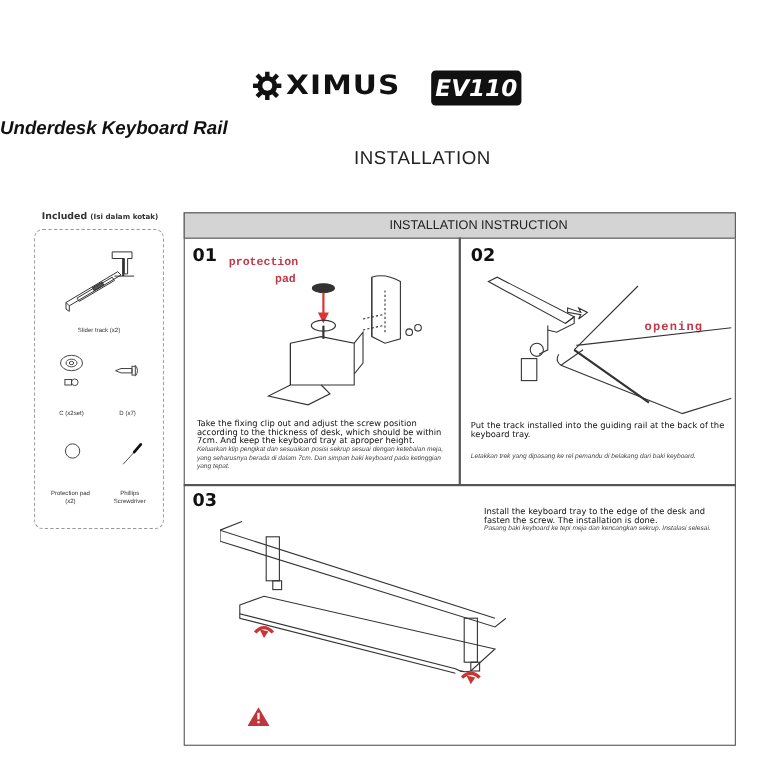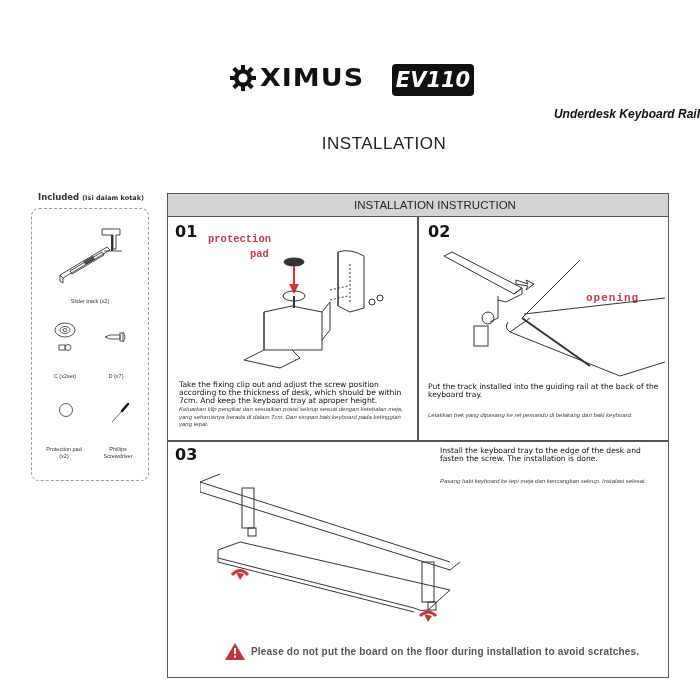--- a/index.html
+++ b/index.html
@@ -2,21 +2,21 @@
 <html><head>
 <meta charset="utf-8">
 <style>
   html,body{margin:0;padding:0;background:#fff;}
   body{width:700px;height:700px;position:relative;overflow:hidden;font-family:"DejaVu Sans","Liberation Sans",sans-serif;color:#111;}
   .abs{position:absolute;}
   
   .logo{left:230px;top:64px;width:150px;height:28px;display:flex;align-items:center;}
   .logo-text{font-family:"DejaVu Sans",sans-serif;font-size:27px;font-weight:bold;letter-spacing:1px;color:#111;line-height:28px;margin-left:4px;transform:scaleY(0.9);}
   .model{left:392px;top:64px;width:82px;height:32px;background:#111;border-radius:4px;color:#fff;font-family:"DejaVu Sans",sans-serif;font-weight:bold;font-style:italic;font-size:21px;display:flex;align-items:center;justify-content:center;text-align:right;}
-  .subtitle{left:0;width:700px;top:107px;text-align:right;font-family:"Liberation Sans",sans-serif;font-weight:bold;font-style:italic;font-size:12px;}
+  .subtitle{left:0;width:700px;top:107px;text-align:left;font-family:"Liberation Sans",sans-serif;font-weight:bold;font-style:italic;font-size:17px;}
   .install-title{left:0;width:700px;top:134px;text-align:center;font-family:"Liberation Sans",sans-serif;font-size:17px;letter-spacing:0.5px;color:#222;padding-left:34px;}
   
   .inc-label{left:32px;top:192px;width:118px;text-align:center;font-size:8.5px;font-weight:bold;color:#333;}
   .inc-label small{font-size:6.5px;}
   .inc-box{left:31px;top:208px;width:118px;height:273px;border:1px dashed #999;border-radius:8px;box-sizing:border-box;}
   .item-cap{font-size:5.5px;color:#333;text-align:center;font-family:"Liberation Sans",sans-serif;line-height:7px;}
   
   .main{left:167px;top:193px;width:502px;height:485px;border:1.5px solid #555;box-sizing:border-box;}
   .main-head{left:167px;top:193px;width:502px;height:24px;background:#d4d4d4;border:1.5px solid #555;box-sizing:border-box;font-family:"Liberation Sans",sans-serif;font-size:11.5px;display:flex;align-items:center;justify-content:center;color:#222;padding-left:34px;}
   .vdiv{left:417px;top:216px;width:1.5px;height:225px;background:#555;}
@@ -195,23 +195,22 @@
       <rect x="222" y="92" width="12" height="40"></rect>
       <rect x="228" y="132" width="8" height="8"></rect>
     </g>
 
     <path d="M32 105 Q40 96 48 105" fill="none" stroke="#c33" stroke-width="3"></path>
     <polygon points="40,110 36,102 44,104" fill="#c33"></polygon>
     <path d="M220 146 Q228 138 236 146" fill="none" stroke="#c33" stroke-width="3"></path>
     <polygon points="228,152 224,144 232,146" fill="#c33"></polygon>
   </svg>
 </div>
-<div class="abs en" style="left:440px;top:447px;width:225px;">Install the keyboard tray to the edge of the desk and fasten the screw. The installation is done.</div>
+<div class="abs en" style="left:440px;top:461px;width:225px;">Install the keyboard tray to the edge of the desk and fasten the screw. The installation is done.</div>
 <div class="abs id" style="left:440px;top:478px;width:225px;">Pasang baki keyboard ke tepi meja dan kencangkan sekrup. Instalasi selesai.</div>
 
 <div class="abs warn">
   <svg width="20" height="17" viewBox="0 0 20 17">
     <polygon points="10,0 20,17 0,17" fill="#c0343c"></polygon>
     <rect x="9" y="5" width="2" height="6" fill="#fff"></rect>
     <rect x="9" y="12.5" width="2" height="2" fill="#fff"></rect>
   </svg>
-  <span class="warn-text">Please do not put the board on the floor during installation to avoid scratches.</span>
 </div>
 
 </body></html>

